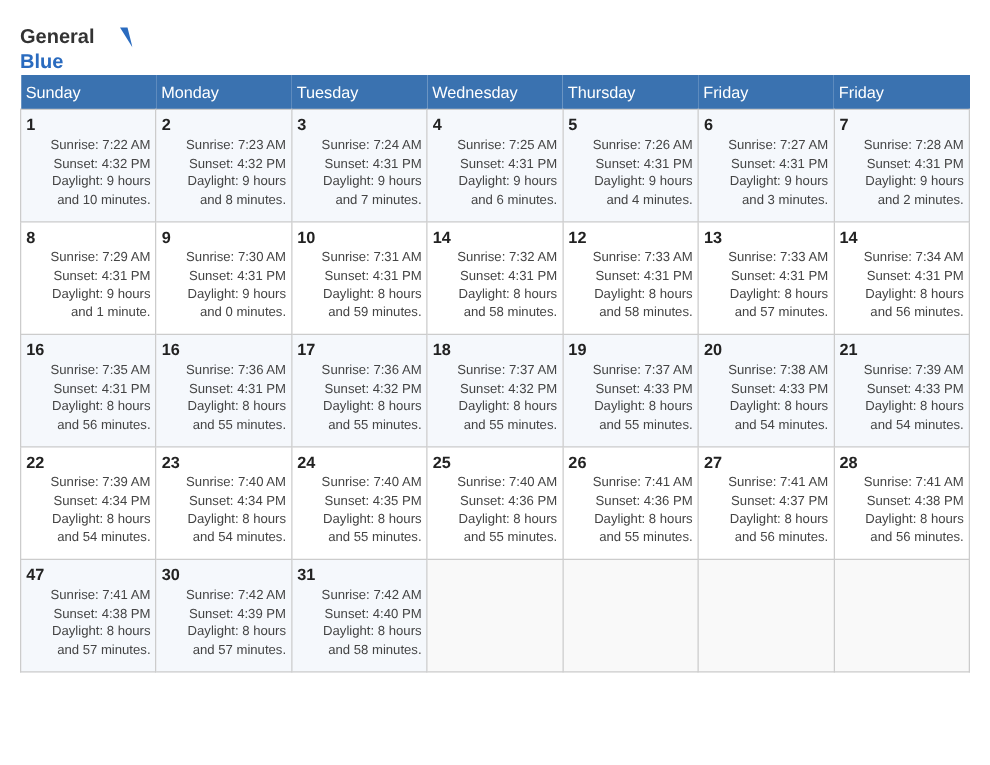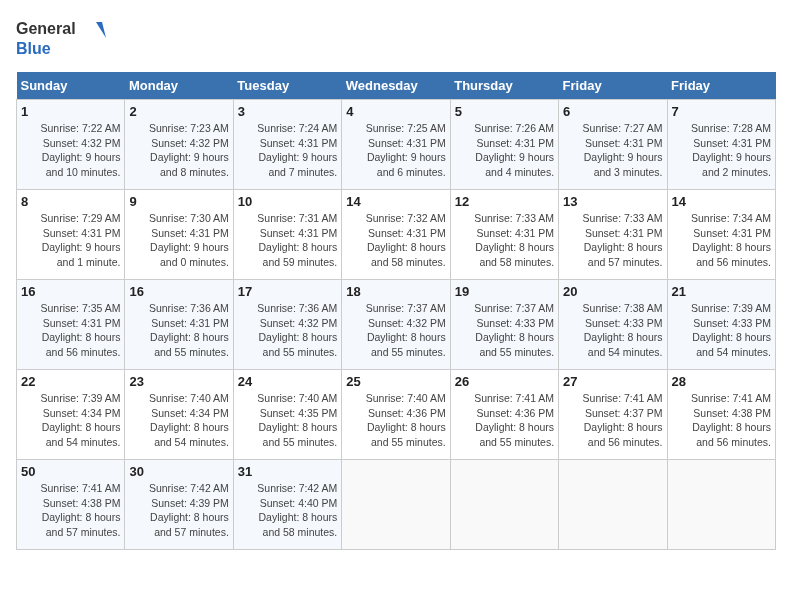--- a/index.html
+++ b/index.html
@@ -7,21 +7,21 @@
       font-family: Arial, sans-serif;
       background: #fff;
       width: 792px;
       min-height: 612px;
       padding: 16px;
     }
     .header-area {
       display: flex;
       justify-content: space-between;
       align-items: flex-start;
-      margin-bottom: 12px;
+      margin-bottom: 0;
     }
     .logo {
       display: flex;
       align-items: center;
       gap: 4px;
     }
     .title-area {
       text-align: right;
     }
     .title-area h1 {
@@ -38,21 +38,21 @@
       width: 100%;
       border-collapse: collapse;
       font-size: 11px;
     }
     .calendar thead tr th {
       background-color: #3a72b0;
       color: #fff;
       padding: 6px 4px;
       text-align: left;
       font-size: 13px;
-      font-weight: bold;
+      font-weight: normal;
     }
     .calendar tbody tr td {
       border: 1px solid #ccc;
       vertical-align: top;
       padding: 4px;
       width: calc(100% / 7);
       min-height: 70px;
       height: 90px;
       background: #fff;
     }
@@ -224,21 +224,21 @@
           <span class="day-num">27</span>
           <div class="day-info">Sunrise: 7:41 AM<br>Sunset: 4:37 PM<br>Daylight: 8 hours<br>and 56 minutes.<br></div>
         </td>
         <td>
           <span class="day-num">28</span>
           <div class="day-info">Sunrise: 7:41 AM<br>Sunset: 4:38 PM<br>Daylight: 8 hours<br>and 56 minutes.<br></div>
         </td>
       </tr>
       <tr>
         <td>
-          <span class="day-num">50</span>
+          <span class="day-num">47</span>
           <div class="day-info">Sunrise: 7:41 AM<br>Sunset: 4:38 PM<br>Daylight: 8 hours<br>and 57 minutes.<br></div>
         </td>
         <td>
           <span class="day-num">30</span>
           <div class="day-info">Sunrise: 7:42 AM<br>Sunset: 4:39 PM<br>Daylight: 8 hours<br>and 57 minutes.<br></div>
         </td>
         <td>
           <span class="day-num">31</span>
           <div class="day-info">Sunrise: 7:42 AM<br>Sunset: 4:40 PM<br>Daylight: 8 hours<br>and 58 minutes.<br></div>
         </td>

